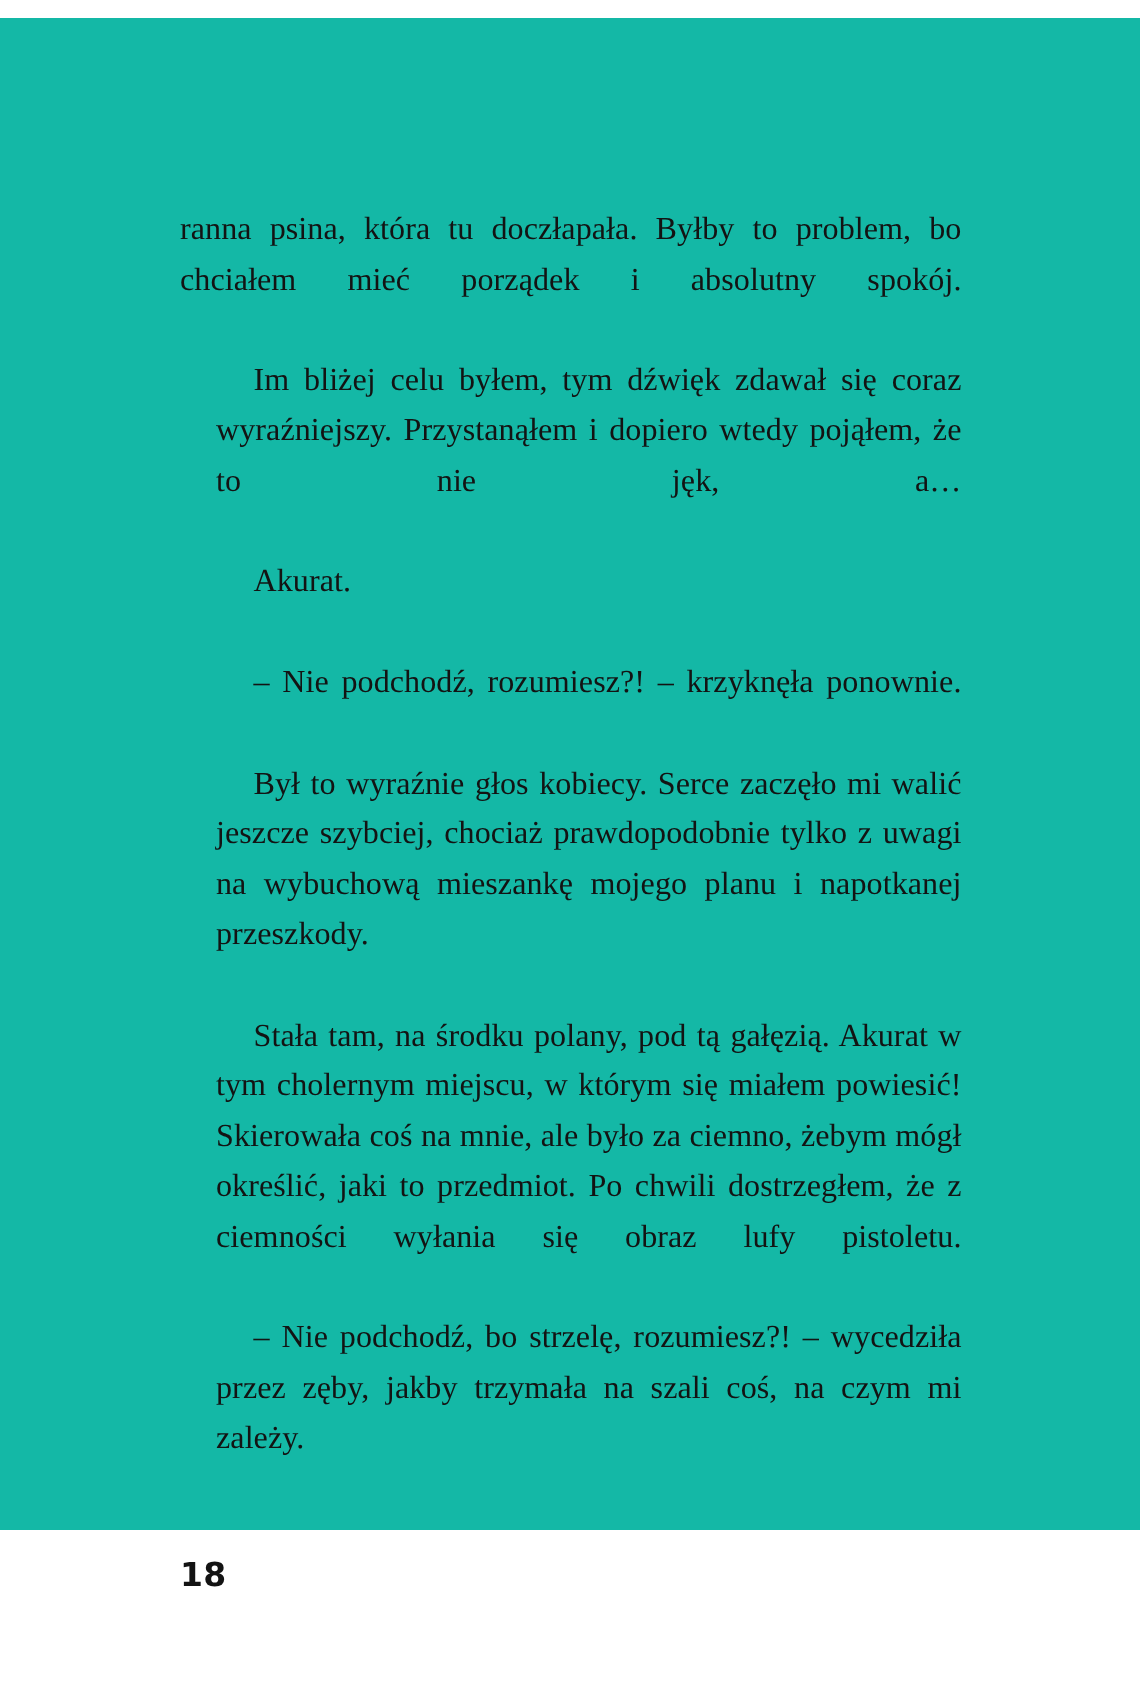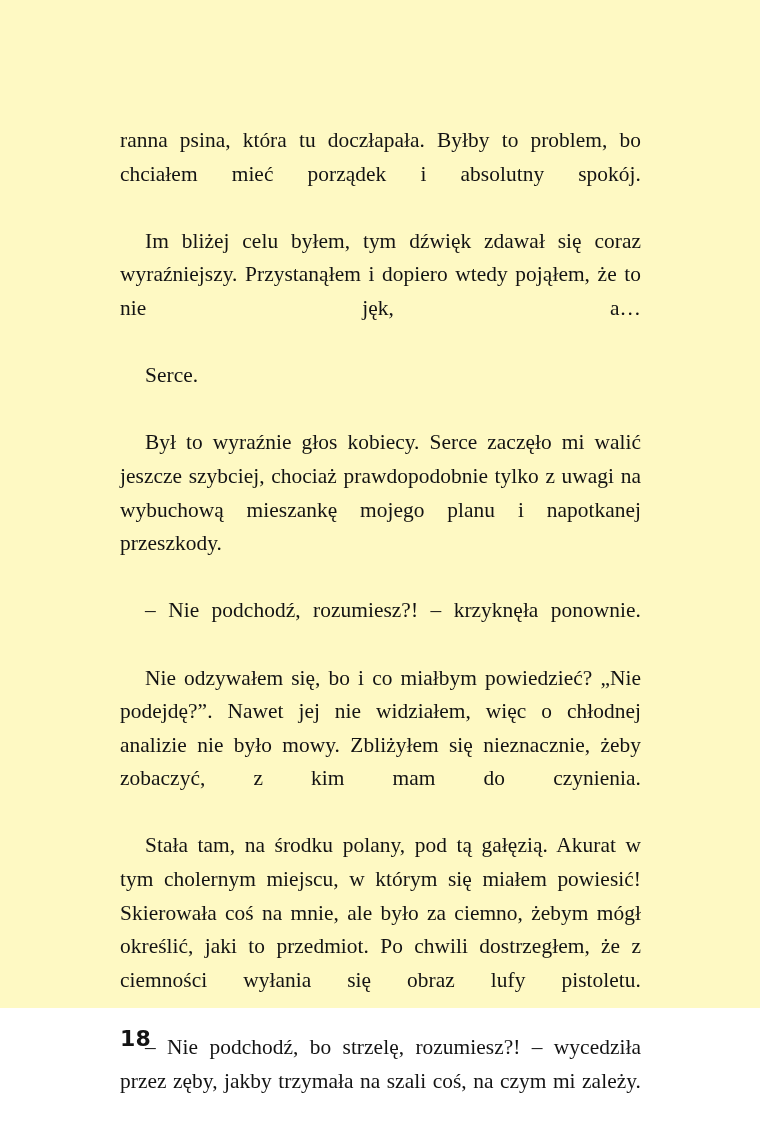--- a/index.html
+++ b/index.html
@@ -13,24 +13,24 @@
     position: relative;
     overflow: hidden;
     font-family: "Liberation Serif", "DejaVu Serif", serif;
     color: #131313;
     -webkit-font-smoothing: antialiased;
   }
 
   .page {
     position: absolute;
     left: 0;
-    top: 0;
+    top: 12px;
     width: 760px;
     height: 1008px;
-    background: #fef9c3;
+    background: #14b8a6;
   }
 
   .text-column {
     position: absolute;
     left: 120px;
     top: 124px;
     width: 521px;
   }
 
   p.para {
@@ -44,20 +44,21 @@
     hyphens: none;
     color: #131313;
   }
 
   
   p.para.continued {
     text-indent: 0;
   }
   p.para.indented {
     text-indent: 25px;
+    margin-left: 24px;
   }
 
   
   p.para::after {
     content: "";
     display: inline-block;
     width: 100%;
   }
 
   .page-number {
@@ -72,23 +73,22 @@
   }
 </style>
 </head>
 <body>
 
 <div class="page">
 
   <div class="text-column">
     <p class="para continued">ranna psina, która tu doczłapała. Byłby to problem, bo chciałem mieć porządek i absolutny spokój.</p>
     <p class="para indented">Im bliżej celu byłem, tym dźwięk zdawał się coraz wyraźniejszy. Przystanąłem i dopiero wtedy pojąłem, że to nie jęk, a…</p>
-    <p class="para indented">Serce.</p>
+    <p class="para indented">Akurat.</p>
+    <p class="para indented">– Nie podchodź, rozumiesz?! – krzyknęła ponownie.</p>
     <p class="para indented">Był to wyraźnie głos kobiecy. Serce zaczęło mi walić jeszcze szybciej, chociaż prawdopodobnie tylko z uwagi na wybuchową mieszankę mojego planu i napotkanej przeszkody.</p>
-    <p class="para indented">– Nie podchodź, rozumiesz?! – krzyknęła ponownie.</p>
-    <p class="para indented">Nie odzywałem się, bo i co miałbym powiedzieć? „Nie podejdę?”. Nawet jej nie widziałem, więc o chłodnej analizie nie było mowy. Zbliżyłem się nieznacznie, żeby zobaczyć, z kim mam do czynienia.</p>
     <p class="para indented">Stała tam, na środku polany, pod tą gałęzią. Akurat w tym cholernym miejscu, w którym się miałem powiesić! Skierowała coś na mnie, ale było za ciemno, żebym mógł określić, jaki to przedmiot. Po chwili dostrzegłem, że z ciemności wyłania się obraz lufy pistoletu.</p>
     <p class="para indented">– Nie podchodź, bo strzelę, rozumiesz?! – wycedziła przez zęby, jakby trzymała na szali coś, na czym mi zależy.</p>
   </div>
 
   <div class="page-number">18</div>
 
 </div>
 
 </body></html>

